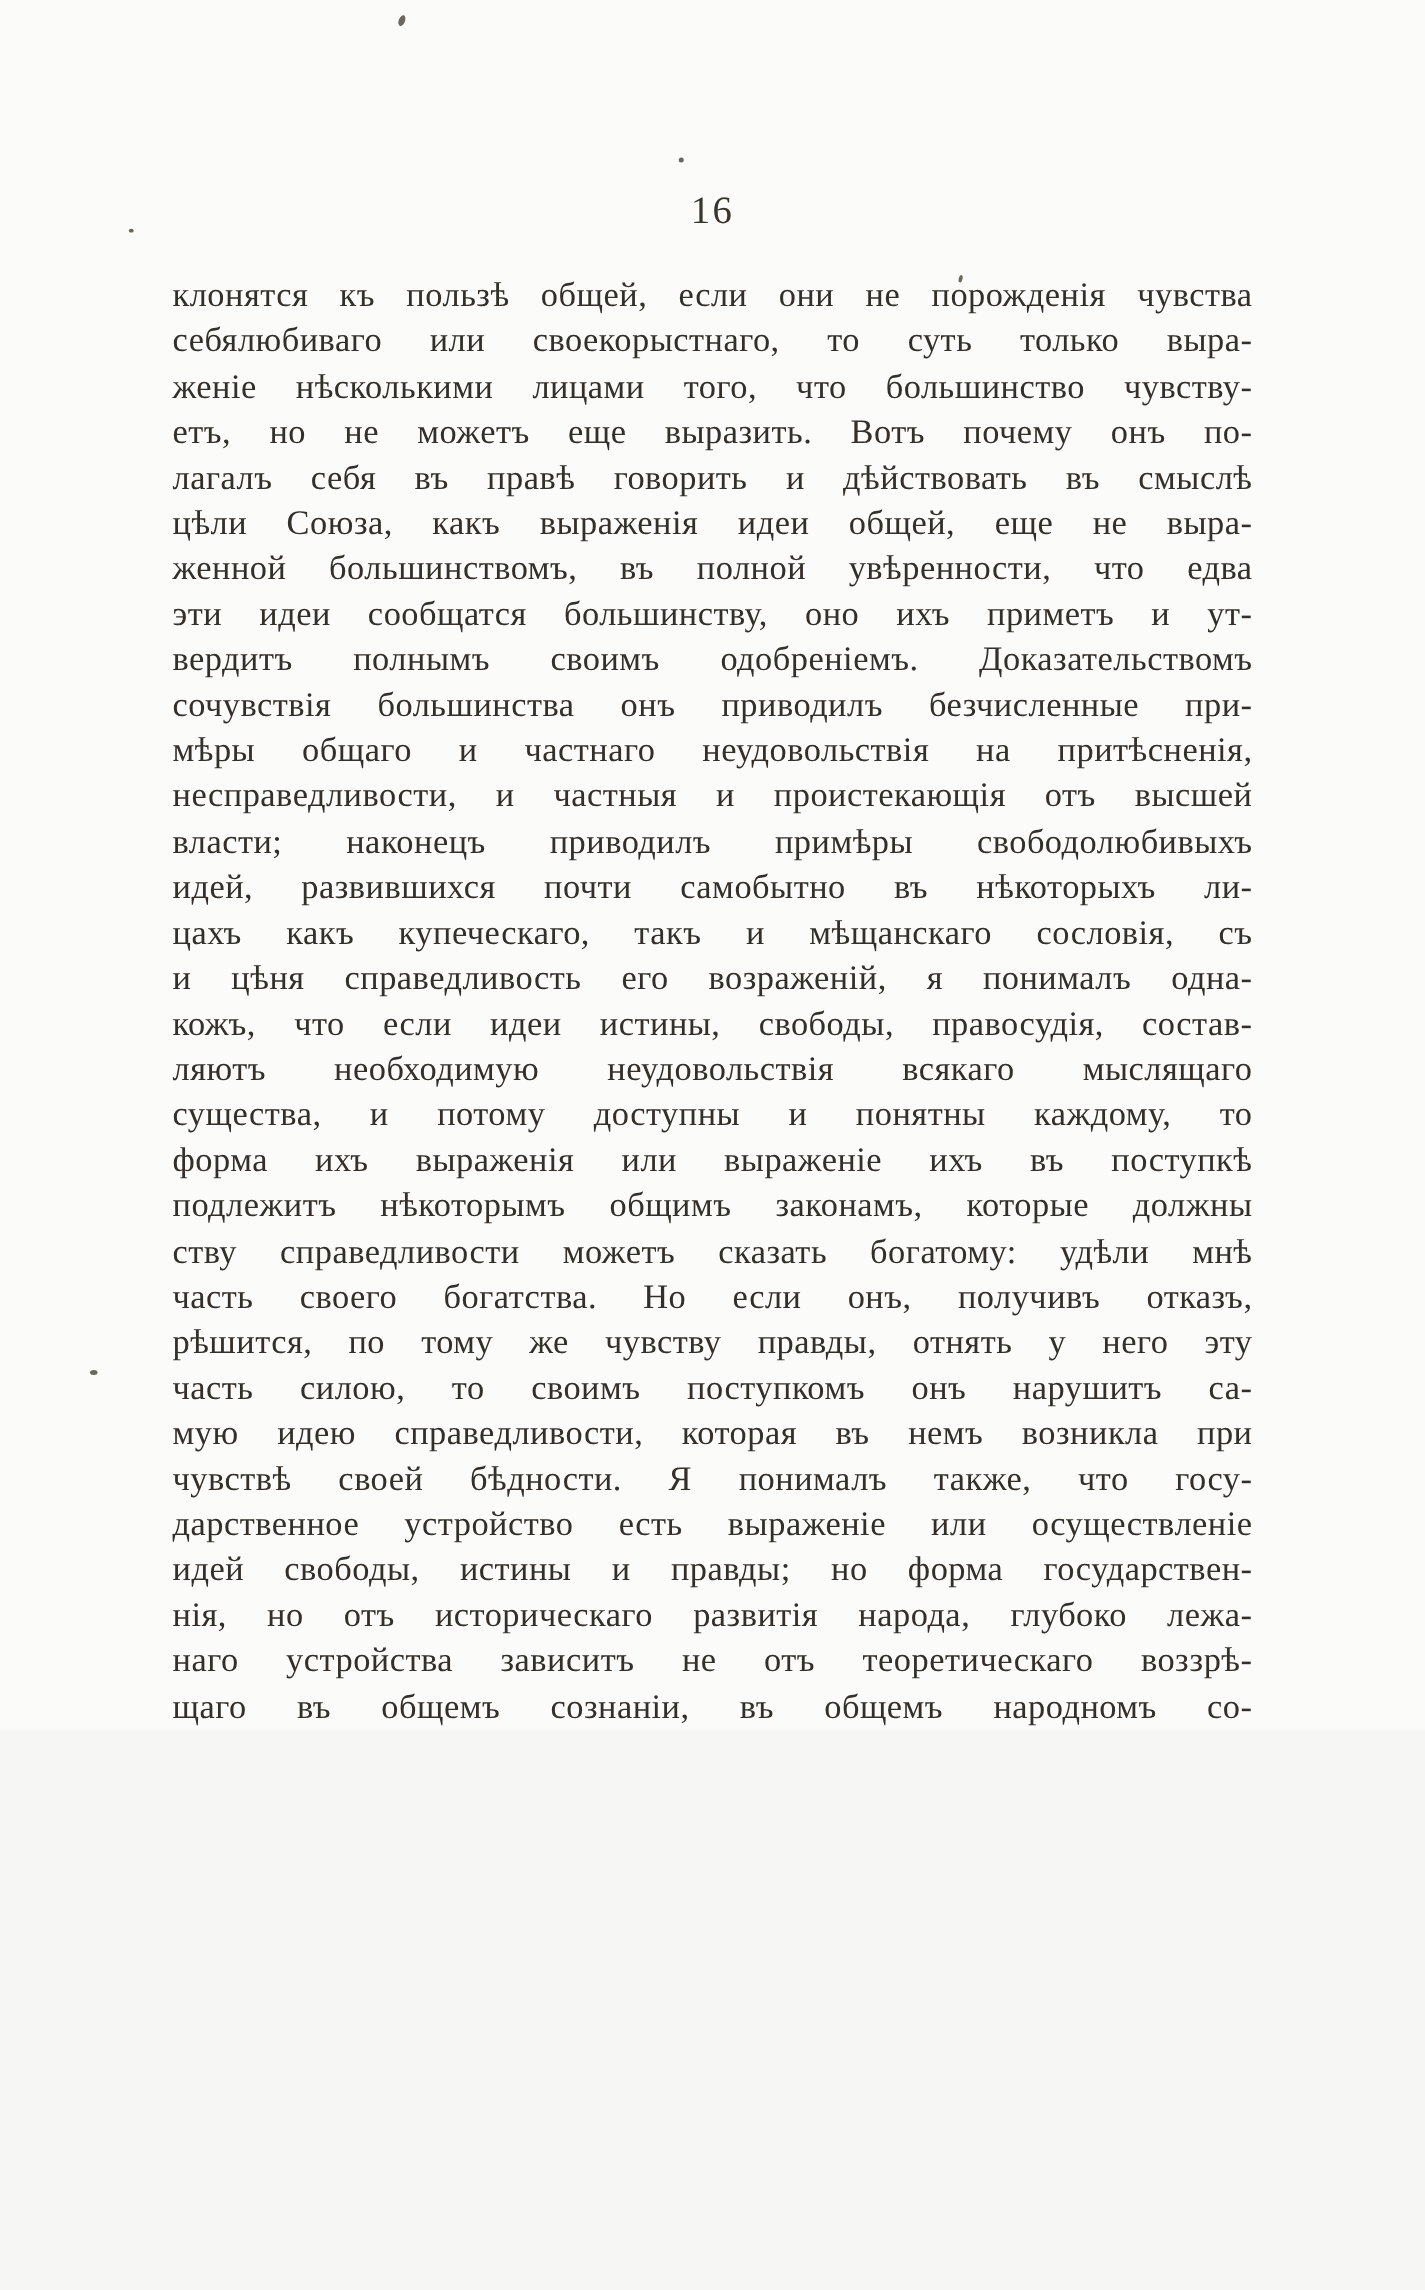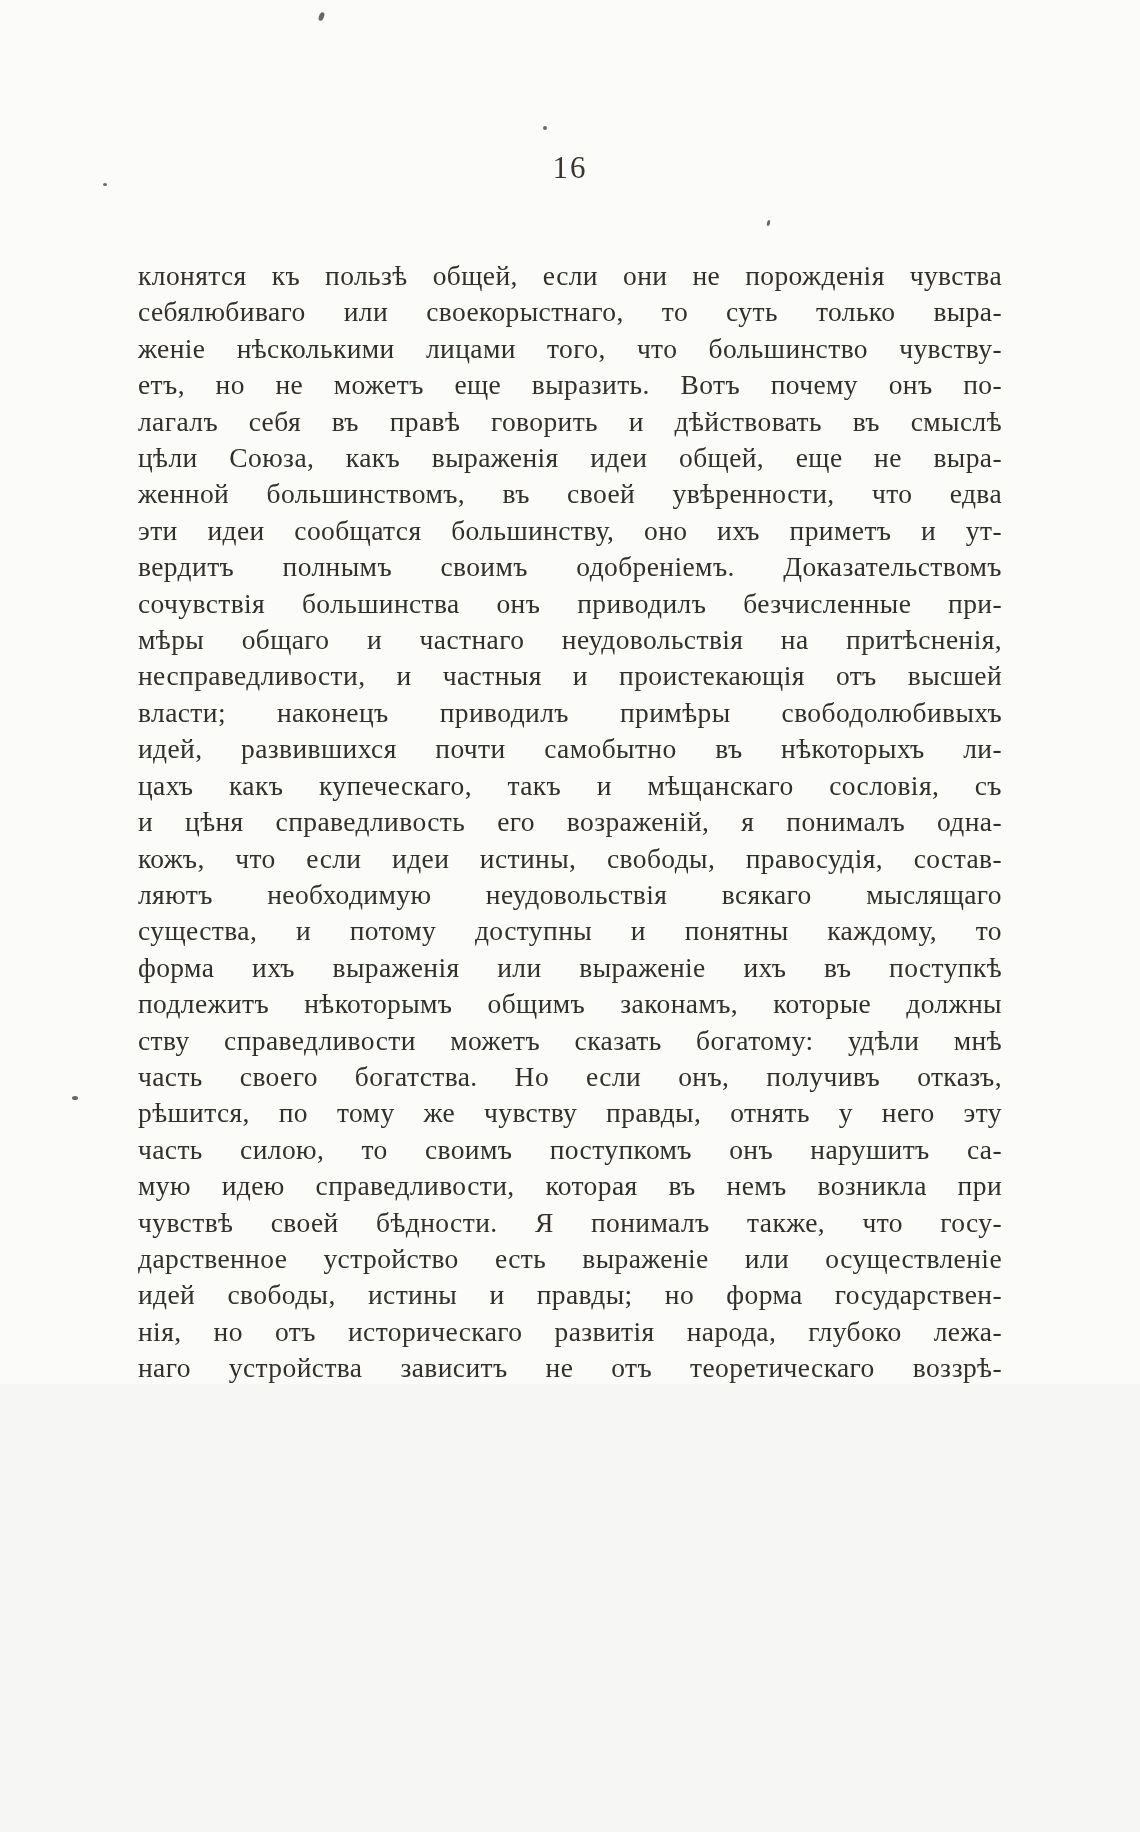--- a/index.html
+++ b/index.html
@@ -25,21 +25,20 @@
     text-align: center;
     font-size: 31px;
     letter-spacing: 2px;
     color: #3a362f;
   }
   .text-block {
     position: absolute;
     top: 218px;
     left: 138px;
     width: 864px;
-    margin-top: 40px;
   }
   .line {
     font-size: 27.5px;
     line-height: 36.4px;
     letter-spacing: 0.4px;
     white-space: normal;
     text-align: justify;
     text-align-last: justify;
     color: #332f2a;
   }
@@ -67,21 +66,21 @@
 
   <div class="page-number">16</div>
 
   <div class="text-block">
       <div class="line">клонятся къ пользѣ общей, если они не порожденія чувства</div>
       <div class="line">себялюбиваго или своекорыстнаго, то суть только выра-</div>
       <div class="line">женіе нѣсколькими лицами того, что большинство чувству-</div>
       <div class="line">етъ, но не можетъ еще выразить.  Вотъ почему онъ по-</div>
       <div class="line">лагалъ себя въ правѣ говорить и дѣйствовать въ смыслѣ</div>
       <div class="line">цѣли Союза, какъ выраженія идеи общей, еще не выра-</div>
-      <div class="line">женной большинствомъ, въ своей увѣренности, что едва</div>
+      <div class="line">женной большинствомъ, въ полной увѣренности, что едва</div>
       <div class="line">эти идеи сообщатся большинству, оно ихъ приметъ и ут-</div>
       <div class="line">вердитъ полнымъ своимъ одобреніемъ.  Доказательствомъ</div>
       <div class="line">сочувствія большинства онъ приводилъ безчисленные при-</div>
       <div class="line">мѣры общаго и частнаго неудовольствія на притѣсненія,</div>
       <div class="line">несправедливости, и частныя и проистекающія отъ высшей</div>
       <div class="line">власти;  наконецъ приводилъ примѣры свободолюбивыхъ</div>
       <div class="line">идей, развившихся почти самобытно въ нѣкоторыхъ ли-</div>
       <div class="line">цахъ какъ купеческаго, такъ и мѣщанскаго сословія, съ</div>
       <div class="line">и цѣня справедливость его возраженій, я понималъ одна-</div>
       <div class="line">кожъ, что если идеи истины, свободы, правосудія, состав-</div>

